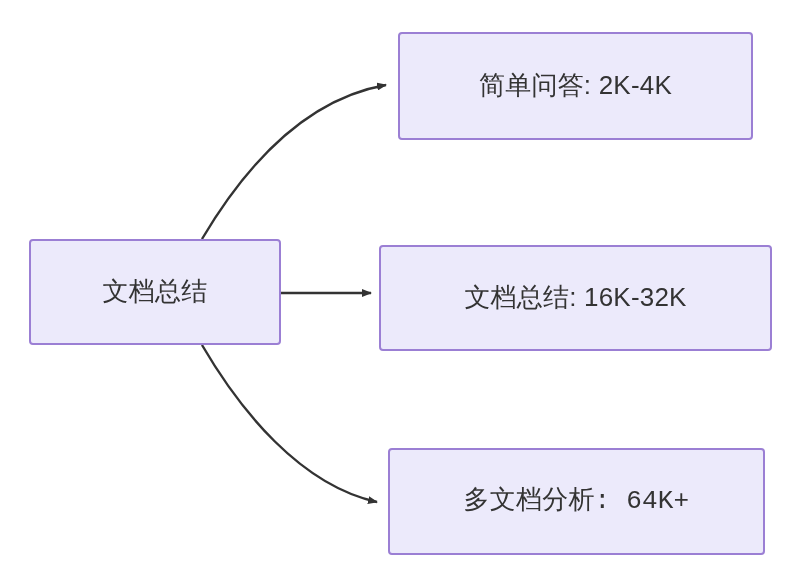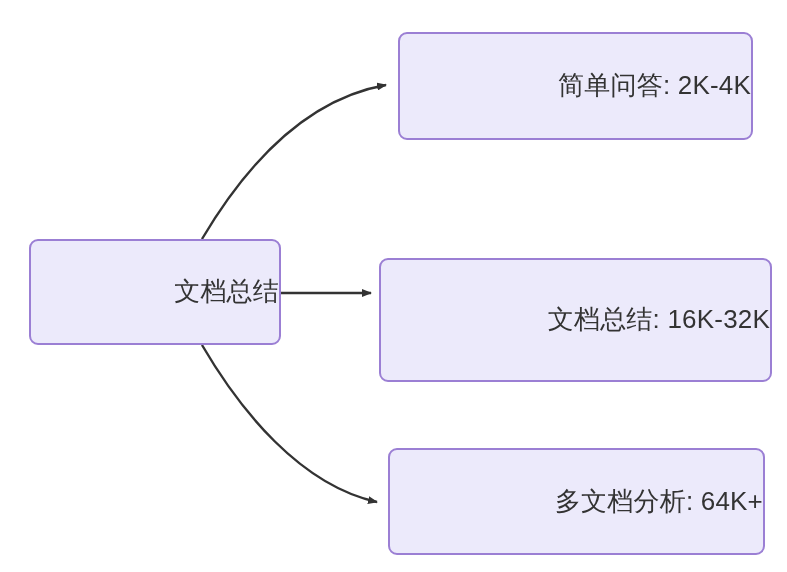--- a/index.html
+++ b/index.html
@@ -25,24 +25,24 @@
     top: 0;
     width: 787px;
     height: 572px;
     pointer-events: none;
   }
   .node {
     position: absolute;
     box-sizing: border-box;
     background: #ECEAFB;
     border: 2px solid #9B7FD4;
-    border-radius: 9px;
+    border-radius: 4px;
     display: flex;
     align-items: center;
-    justify-content: flex-end;
+    justify-content: center;
   }
   .node-label {
     color: #333333;
     font-size: 26px;
     line-height: 1.2;
     white-space: nowrap;
     letter-spacing: 0.2px;
   }
   #node-source {
     left: 29px;
@@ -51,29 +51,30 @@
     height: 106px;
   }
   #node-simple-qa {
     left: 398px;
     top: 32px;
     width: 355px;
     height: 108px;
   }
   #node-doc-summary {
     left: 379px;
-    top: 258px;
+    top: 245px;
     width: 393px;
-    height: 124px;
+    height: 106px;
   }
   #node-multi-doc {
     left: 388px;
     top: 448px;
     width: 377px;
     height: 107px;
+    font-family: Liberation Mono, monospace;
   }
 </style>
 </head>
 <body>
 
 <div id="diagram">
 
   <svg id="edge-layer" width="787" height="572" viewBox="0 0 787 572" xmlns="http://www.w3.org/2000/svg">
     <defs>
       <marker id="arrowhead" markerWidth="10" markerHeight="8" refX="9" refY="4" orient="auto" markerUnits="userSpaceOnUse">

